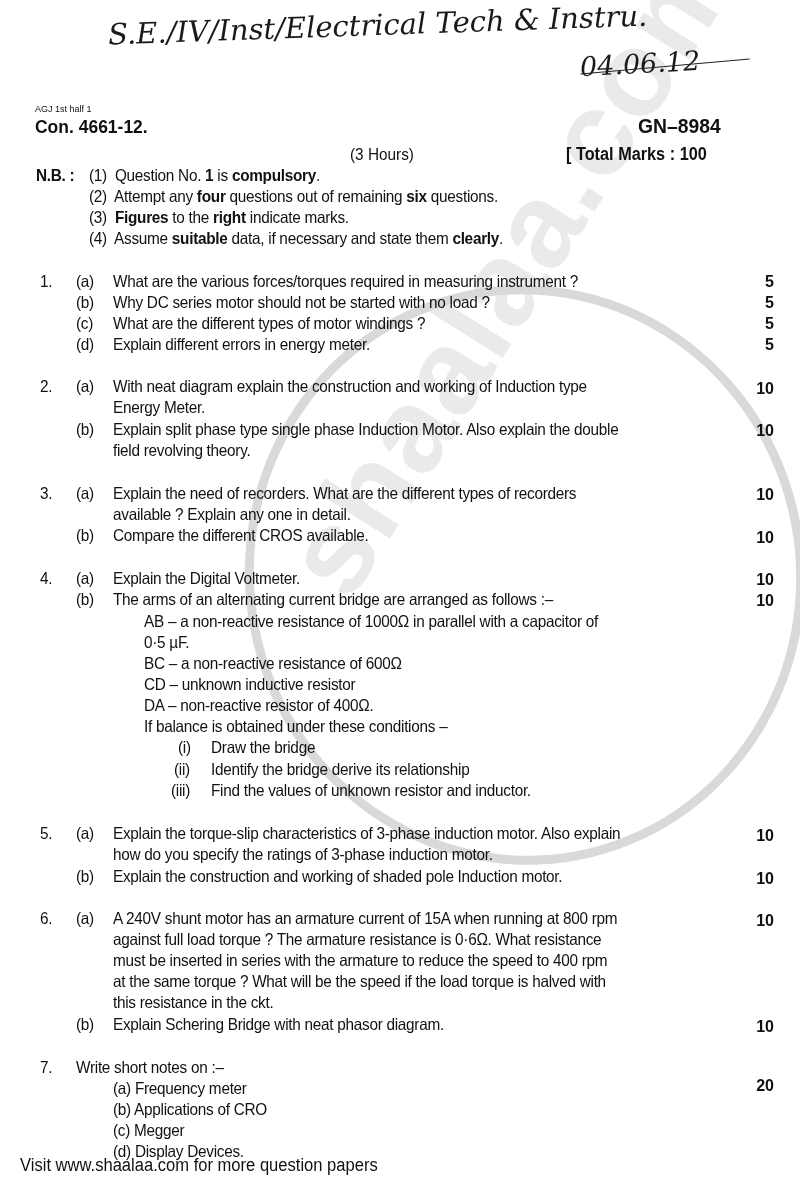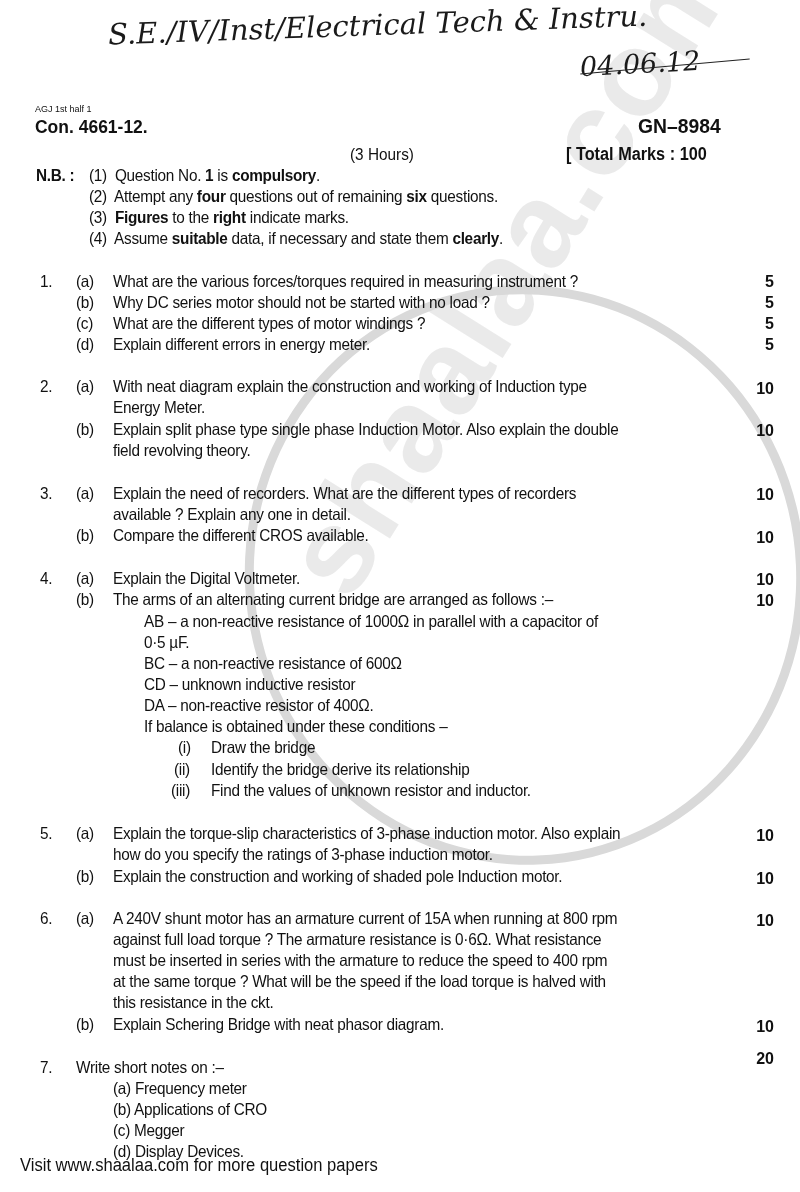--- a/index.html
+++ b/index.html
@@ -122,20 +122,20 @@
   <div class="abs t" style="left:113px;top:951px;">must be inserted in series with the armature to reduce the speed to 400 rpm</div>
   <div class="abs t" style="left:113px;top:972px;">at the same torque ? What will be the speed if the load torque is halved with</div>
   <div class="abs t" style="left:113px;top:993px;">this resistance in the ckt.</div>
   <div class="mark" style="top:912px;">10</div>
   <div class="abs t" style="left:76px;top:1015px;">(b)</div>
   <div class="abs t" style="left:113px;top:1015px;">Explain Schering Bridge with neat phasor diagram.</div>
   <div class="mark" style="top:1018px;">10</div>
 
   <div class="abs t" style="left:40px;top:1058px;">7.</div>
   <div class="abs t" style="left:76px;top:1058px;">Write short notes on :–</div>
-  <div class="mark" style="top:1050px;">20</div>
+  <div class="mark" style="top:1077px;">20</div>
   <div class="abs t" style="left:113px;top:1079px;">(a) Frequency meter</div>
   <div class="abs t" style="left:113px;top:1100px;">(b) Applications of CRO</div>
   <div class="abs t" style="left:113px;top:1121px;">(c) Megger</div>
   <div class="abs t" style="left:113px;top:1142px;">(d) Display Devices.</div>
 
   <div class="abs" style="left:20px;top:1155px;font-size:18px;transform:scaleX(0.92);transform-origin:left;">Visit www.shaalaa.com for more question papers</div>
 </div>
 
 </body></html>

